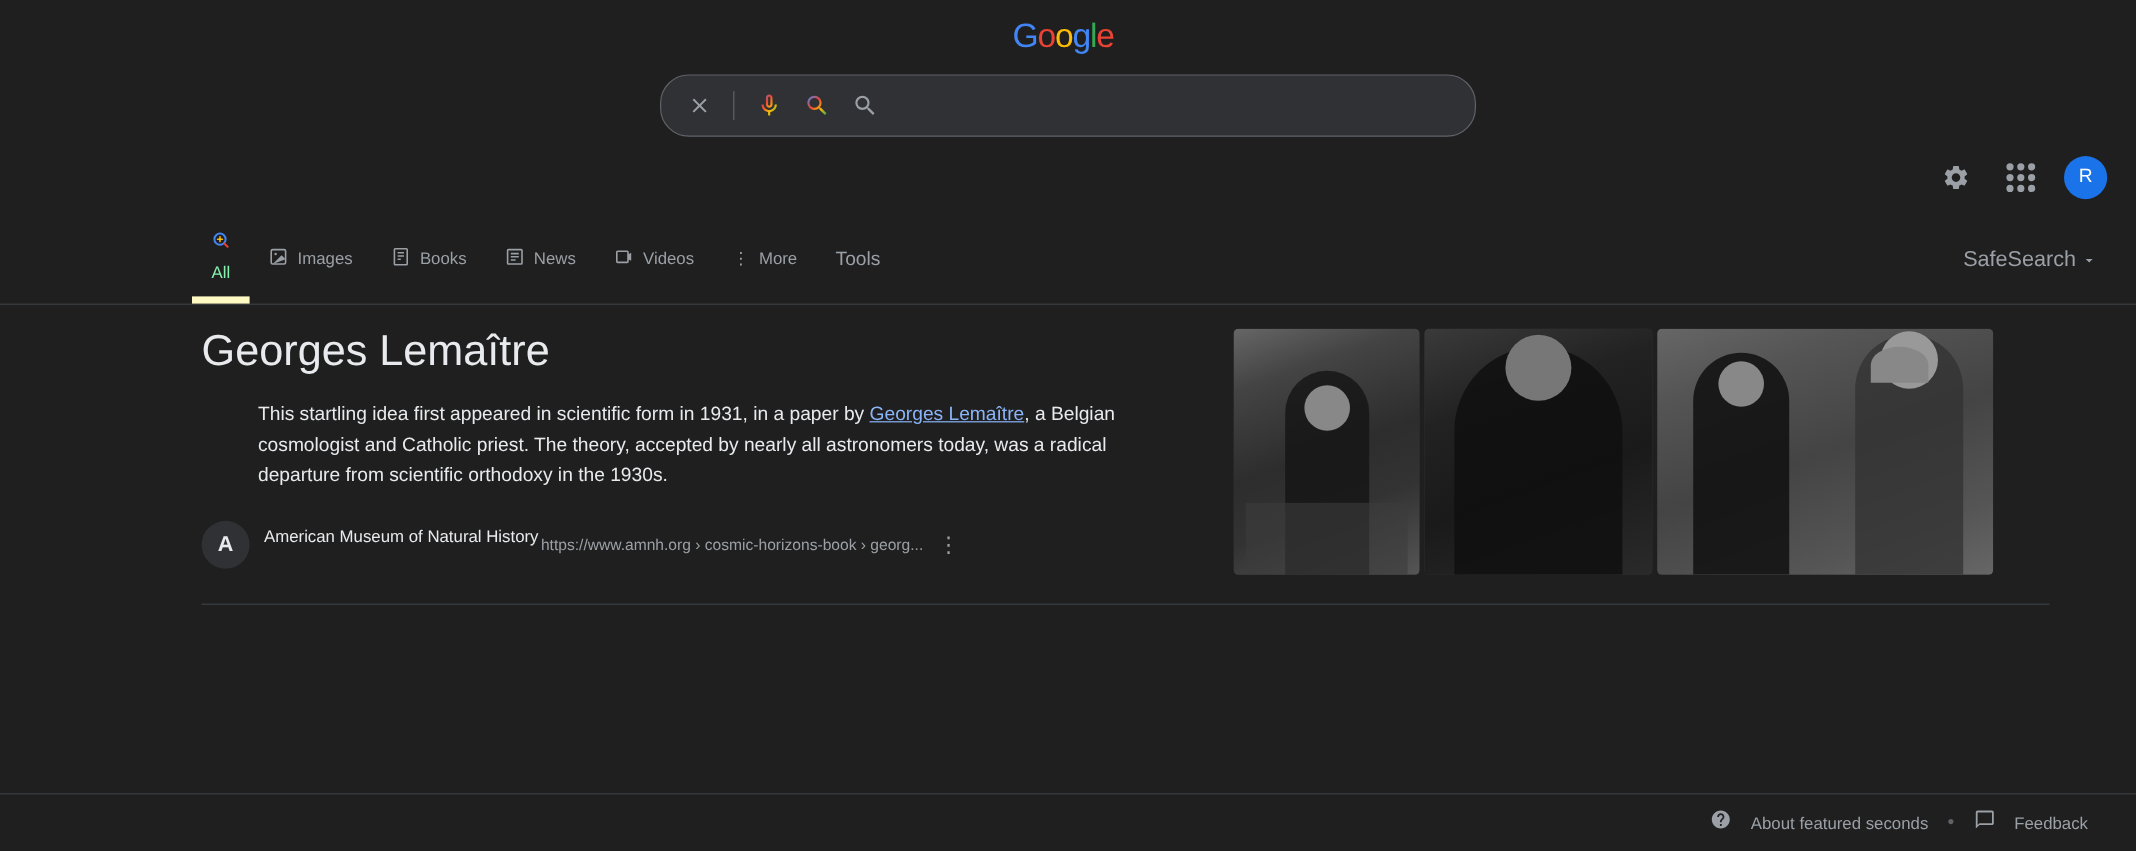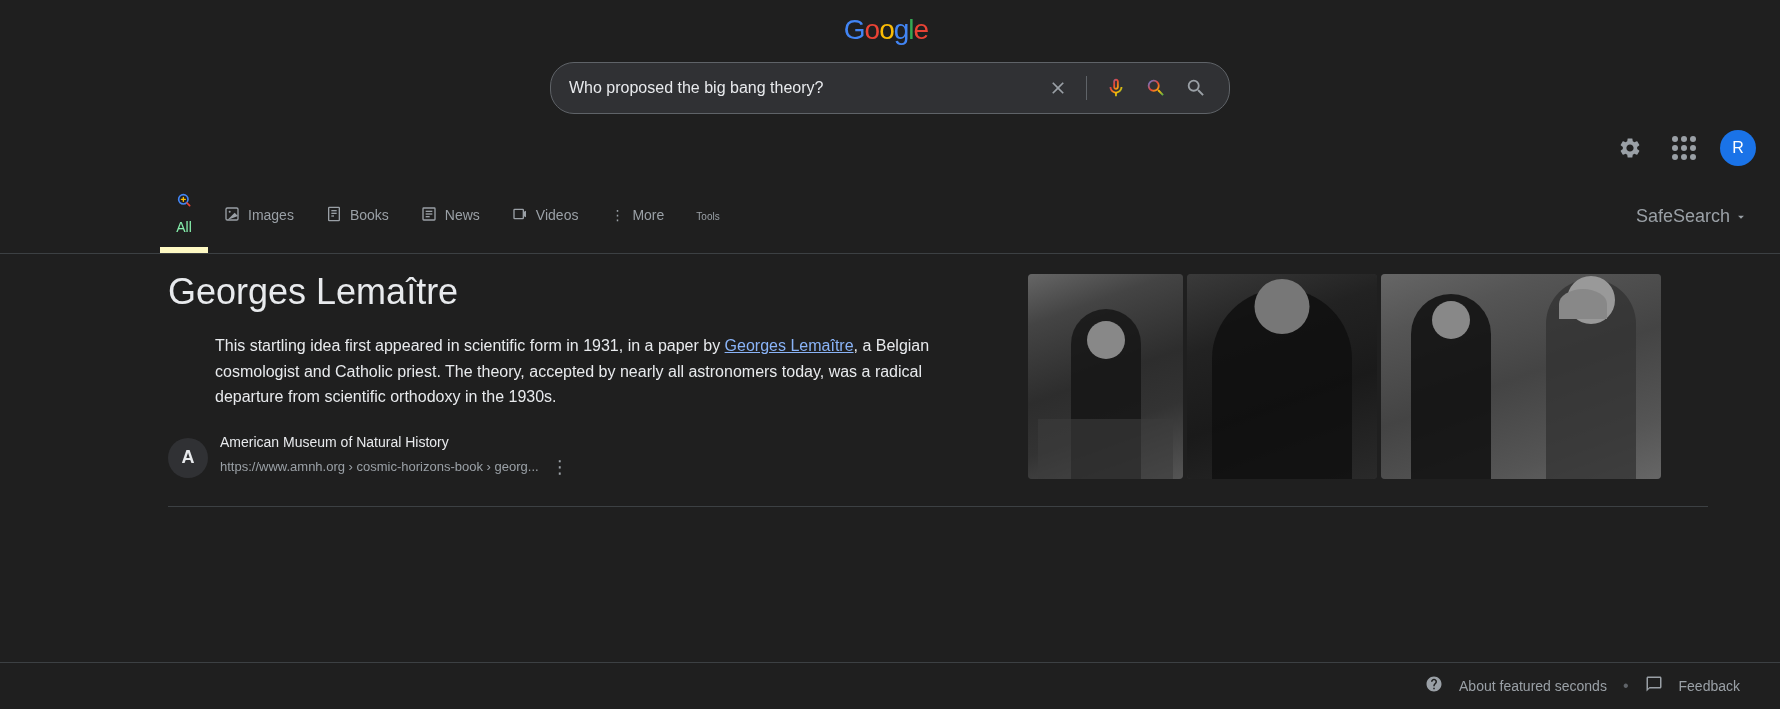--- a/index.html
+++ b/index.html
@@ -127,21 +127,21 @@
       border-bottom: 6px solid #fef9c3;
       flex-direction: column;
     }
     .tools-btn {
       margin-left: auto;
       margin-right: 60px;
       color: #9aa0a6;
       background: none;
       border: none;
       cursor: pointer;
-      font-size: 10px;
+      font-size: 16px;
       padding: 12px 16px;
     }
     .safe-search {
       display: flex;
       align-items: center;
       gap: 4px;
       color: #9aa0a6;
       font-size: 18px;
       cursor: pointer;
       padding: 12px 8px;
@@ -203,21 +203,21 @@
       display: flex;
       align-items: center;
       justify-content: center;
       font-size: 18px;
       font-weight: bold;
       color: #e8eaed;
       flex-shrink: 0;
     }
     .source-info {
       display: flex;
-      flex-direction: column;
+      flex-direction: row;
       gap: 2px;
     }
     .source-name {
       font-size: 14px;
       color: #e8eaed;
     }
     .source-url {
       font-size: 13px;
       color: #9aa0a6;
       display: flex;
@@ -300,21 +300,20 @@
 </head>
 <body>
 
 <div class="header">
 
   <div class="google-logo">
     <span class="logo-g">G</span><span class="logo-o1">o</span><span class="logo-o2">o</span><span class="logo-g2">g</span><span class="logo-l">l</span><span class="logo-e">e</span>
   </div>
 
   <div class="search-bar-wrapper">
-    <input class="search-input" type="text" value="Who proposed the big bang theory?" style="">
 
     <button class="search-icon-btn">
       <svg width="20" height="20" viewBox="0 0 24 24" fill="#9aa0a6">
         <path d="M19 6.41L17.59 5 12 10.59 6.41 5 5 6.41 10.59 12 5 17.59 6.41 19 12 13.41 17.59 19 19 17.59 13.41 12z"></path>
       </svg>
     </button>
     <div class="search-divider"></div>
 
     <button class="search-icon-btn">
       <svg class="mic-icon-svg" viewBox="0 0 24 24">

